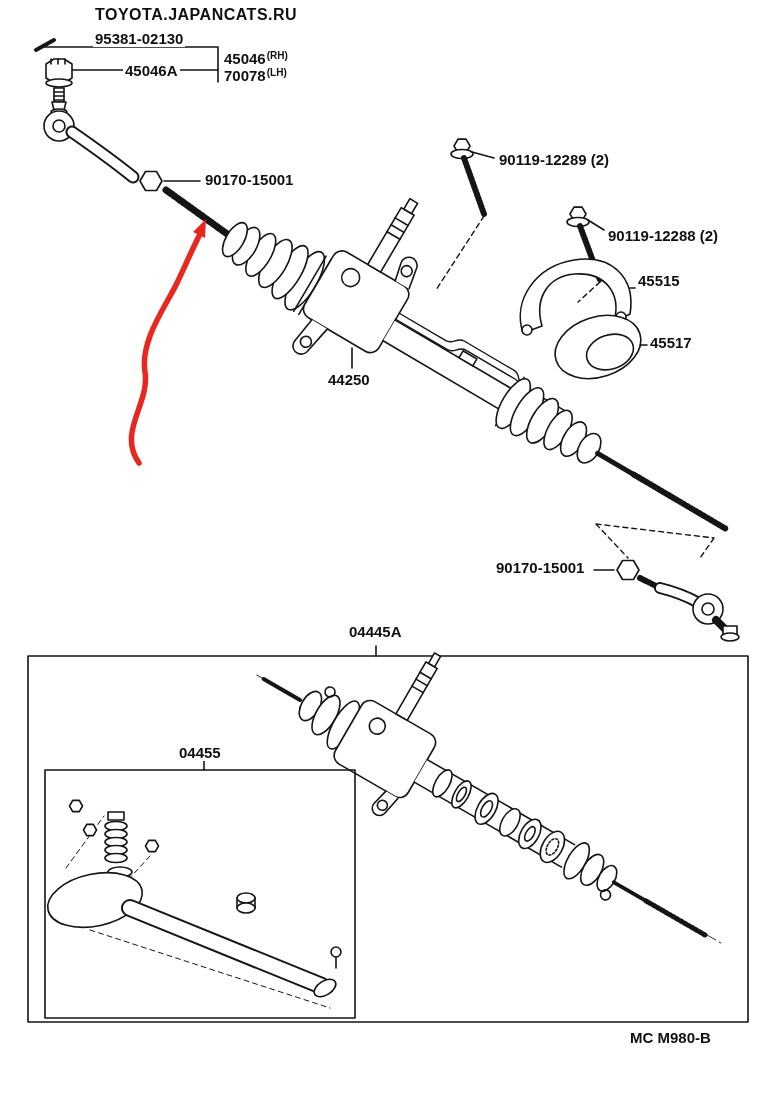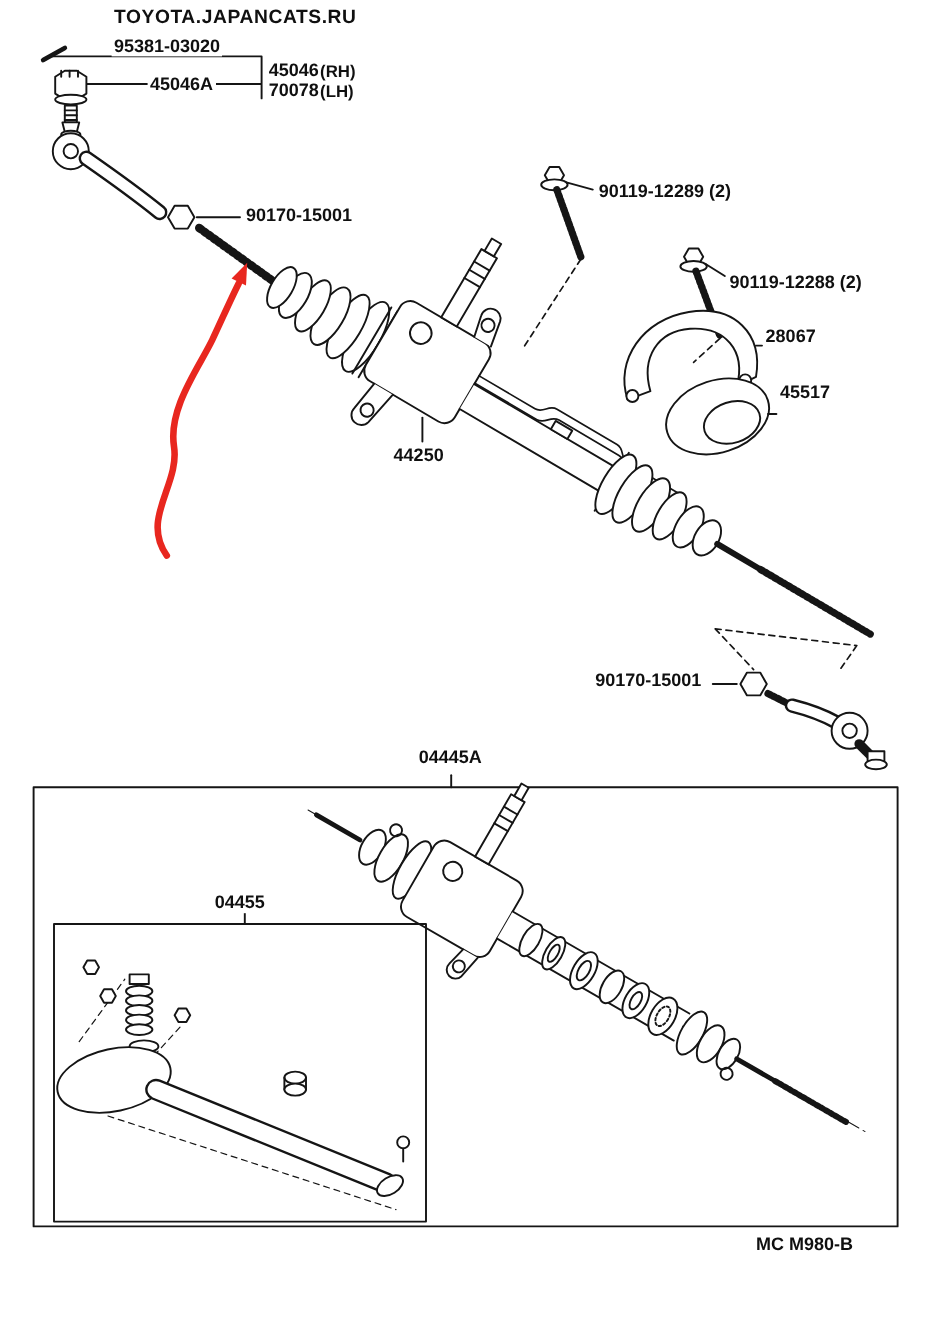--- a/index.html
+++ b/index.html
@@ -2,23 +2,23 @@
 <html><head>
 <meta charset="utf-8">
 <style>
   *{margin:0;padding:0;box-sizing:border-box}
   html,body{background:#fff}
   .page{position:relative;width:776px;height:1100px;background:#fff;
         font-family:"Liberation Sans",sans-serif;color:#101010;overflow:hidden}
   svg.art{position:absolute;left:0;top:0}
   .lbl{position:absolute;background:#fff;font-weight:bold;font-size:15px;
        line-height:1.15;padding:0 2px;white-space:nowrap;z-index:5}
-  .lbl .sfx{font-size:14px;font-weight:bold;margin-left:1px}
+  .lbl .sfx{font-size:10px;font-weight:bold;margin-left:1px}
   .wm{font-size:16px;letter-spacing:.5px}
-  .row{display:flex;align-items:flex-end}
+  .row{display:flex;align-items:flex-start}
 </style>
 </head>
 <body>
 
 <div class="page">
 
   <svg class="art" width="776" height="1100" viewBox="0 0 776 1100">
     <g stroke="#151515" fill="none" stroke-width="1.6" stroke-linecap="round" stroke-linejoin="round">
 
       <g>
@@ -195,37 +195,37 @@
       </g>
 
       <g>
         <path d="M139,463 C117,432 150,404 145,372 C140,340 166,306 177,283 C185,266 192,250 199,236" stroke="#e8271f" stroke-width="5.5"></path>
         <polygon points="206,219 205,238 193,232" fill="#e8271f" stroke="none"></polygon>
       </g>
     </g>
   </svg>
 
   <div class="lbl wm" style="left:93px;top:6px">TOYOTA.JAPANCATS.RU</div>
-  <div class="lbl" style="left:93px;top:30px">95381-03020</div>
+  <div class="lbl" style="left:93px;top:30px">95381-02130</div>
   <div class="lbl" style="left:123px;top:62px">45046A</div>
 
   <div class="lbl" style="left:222px;top:50px">
     <div class="row">
       <span>45046</span>
       <span class="sfx">(RH)</span>
     </div>
     <div class="row">
       <span>70078</span>
       <span class="sfx">(LH)</span>
     </div>
   </div>
 
   <div class="lbl" style="left:203px;top:171px">90170-15001</div>
   <div class="lbl" style="left:497px;top:151px">90119-12289 (2)</div>
   <div class="lbl" style="left:606px;top:227px">90119-12288 (2)</div>
-  <div class="lbl" style="left:636px;top:272px">28067</div>
-  <div class="lbl" style="left:648px;top:319px">45517</div>
+  <div class="lbl" style="left:636px;top:272px">45515</div>
+  <div class="lbl" style="left:648px;top:334px">45517</div>
   <div class="lbl" style="left:326px;top:371px">44250</div>
   <div class="lbl" style="left:494px;top:559px">90170-15001</div>
   <div class="lbl" style="left:347px;top:623px">04445A</div>
   <div class="lbl" style="left:177px;top:744px">04455</div>
   <div class="lbl" style="left:628px;top:1029px">MC M980-B</div>
 </div>
 
 </body></html>

